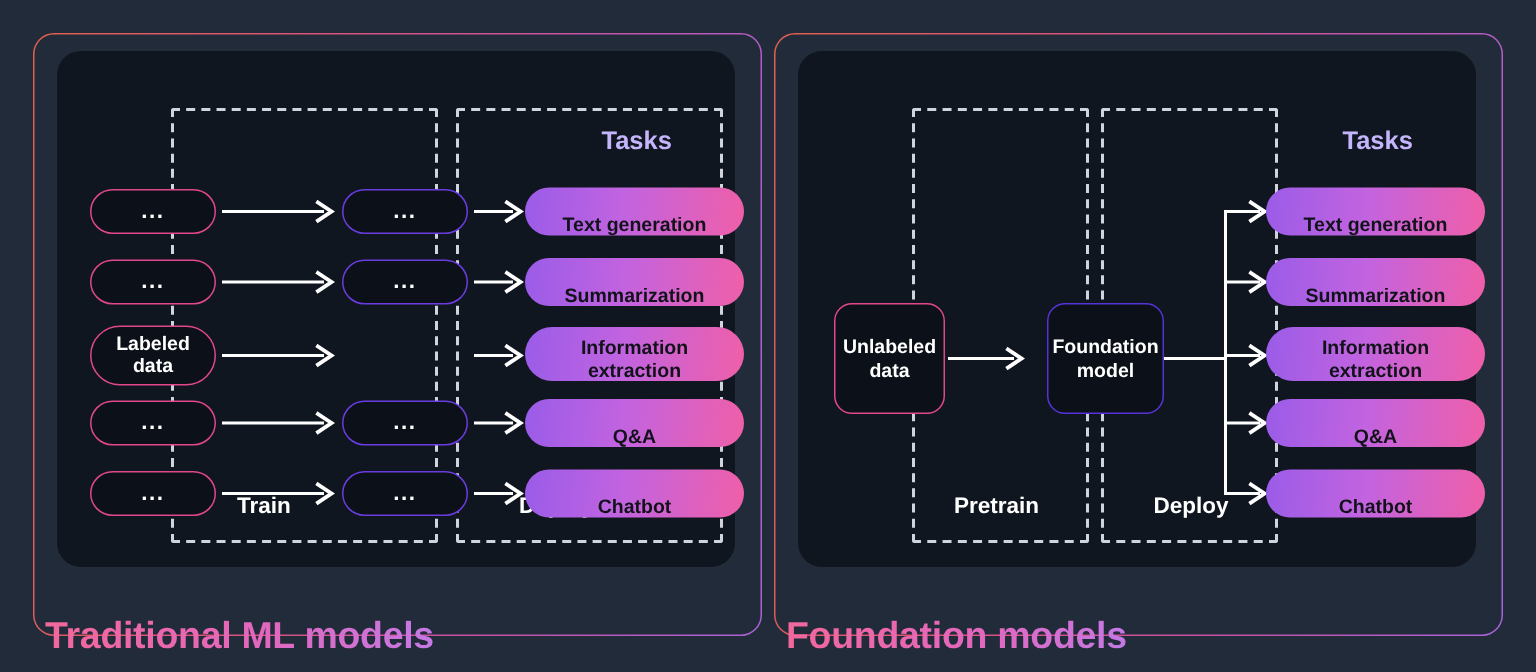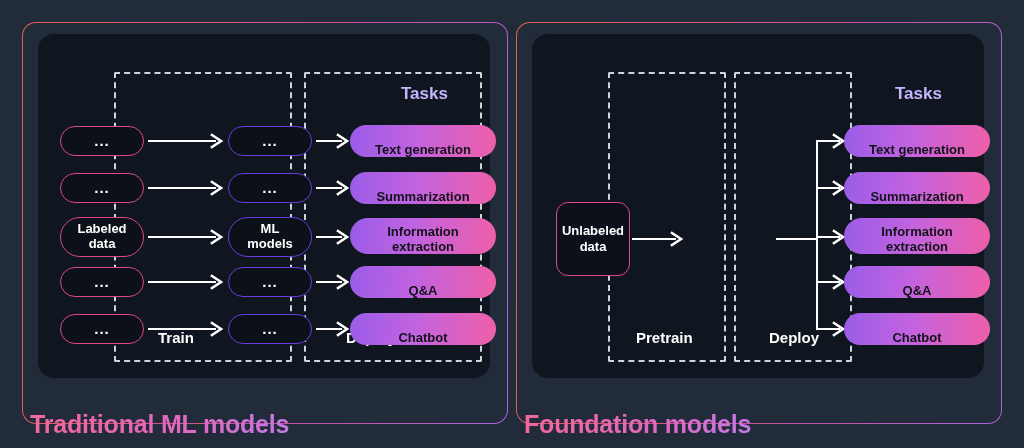--- a/index.html
+++ b/index.html
@@ -214,24 +214,20 @@
       <div class="chev" style="left:298px; top:146px;">
         <svg width="14" height="16" viewBox="0 0 14 16">
             <path d="M2 2 L11 8 L2 14" fill="none" stroke="#ffffff" stroke-width="2.6" stroke-linecap="square"></path>
           </svg>
       </div>
 
       <div class="pill pink" style="left:22px; top:183px; width:84px; height:40px;text-align:center;">
         <span style="white-space:pre-line;">Labeled
 data</span>
       </div>
-      <div class="pill purple" style="left:190px; top:183px; width:84px; height:40px;">
-        <span style="white-space:pre-line;">ML
-models</span>
-      </div>
       <div class="task two-line" style="left:312px; top:184px; width:146px;">
         <span style="white-space:pre-line;">Information
 extraction</span>
       </div>
       <div class="arrow-line" style="left:110px; top:202px; width:68px;"></div>
       <div class="chev" style="left:172px; top:195px;">
         <svg width="14" height="16" viewBox="0 0 14 16">
             <path d="M2 2 L11 8 L2 14" fill="none" stroke="#ffffff" stroke-width="2.6" stroke-linecap="square"></path>
           </svg>
       </div>
@@ -310,20 +306,24 @@
 data</span>
       </div>
 
       <div class="arrow-line" style="left:100px; top:204px; width:44px;"></div>
       <div class="chev" style="left:138px; top:197px;">
         <svg width="14" height="16" viewBox="0 0 14 16">
             <path d="M2 2 L11 8 L2 14" fill="none" stroke="#ffffff" stroke-width="2.6" stroke-linecap="square"></path>
           </svg>
       </div>
 
+      <div class="rbox purple" style="left:166px; top:168px; width:78px; height:74px;">
+        <span style="white-space:pre-line;">Foundation
+model</span>
+      </div>
 
       <div class="arrow-line" style="left:244px; top:204px; width:42px;"></div>
 
       <div class="arrow-vline" style="left:284px; top:106px; height:190px;"></div>
 
       <div class="arrow-line" style="left:284px; top:106px; width:24px;"></div>
       <div class="chev" style="left:300px; top:99px;">
         <svg width="14" height="16" viewBox="0 0 14 16">
             <path d="M2 2 L11 8 L2 14" fill="none" stroke="#ffffff" stroke-width="2.6" stroke-linecap="square"></path>
           </svg>

